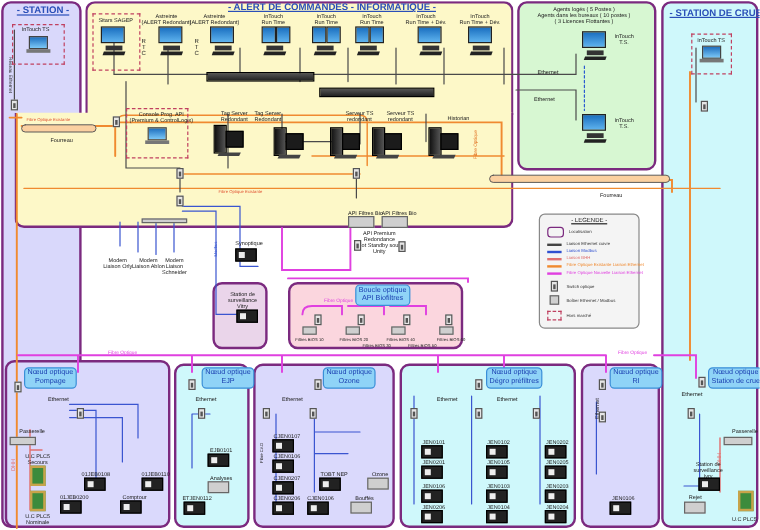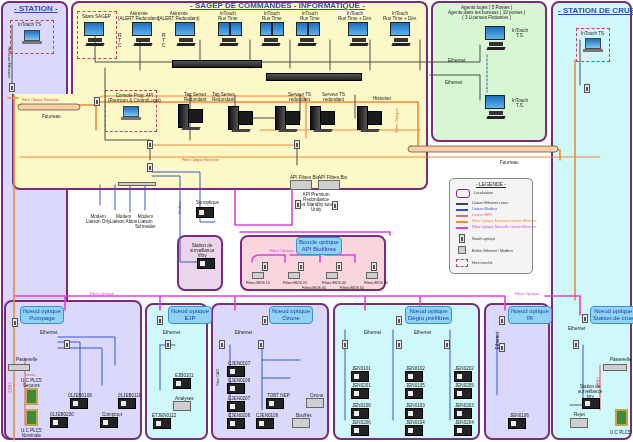--- a/index.html
+++ b/index.html
@@ -63,21 +63,21 @@
 
     <path d="M152 172 H200 V222 H215 M152 176 H180 V262 H200 M100 185 V205 M115 185 V210 M130 185 V212 M145 185 V210 M58 337 H115 V365 M58 342 H80 V400 M58 348 H102 V385 M160 345 V390 M160 345 H175 M230 345 V420 M262 345 V410 M262 360 H300 M262 378 H290 M345 330 V420 M393 330 V420 M450 330 V420 M497 335 V395 M583 345 V405 H570" stroke="#3a55d0" stroke-width="1"></path>
 
     <path d="M235 190 V225 H292 V190 M240 232 H390 V235 M252 262 Q252 255 260 255 H285 V262 M290 255 H320 V262 M325 255 H355 V262 M15 296 H505 M65 296 V310 M160 296 V310 M235 296 V310 M365 296 V310 M420 296 V310 M505 296 V310 M545 296 H580 V315" stroke="#e040e0" stroke-width="1.6"></path>
 
     <path d="M25 358 V425 M25 375 H35 M25 425 H35 M600 365 V410" stroke="#e07070" stroke-width="1.2"></path>
   </g>
 </svg>
 
 <div class="ztitle" style="left:14px;top:4px;">- STATION -</div>
-<div class="ztitle" style="left:190px;top:1px;">- SAGEP DE COMMANDES - INFORMATIQUE -</div>
+<div class="ztitle" style="left:190px;top:1px;">- ALERT DE COMMANDES - INFORMATIQUE -</div>
 <div class="lbl" style="left:448px;top:5px;white-space:pre;">Agents logés ( 5 Postes )
 Agents dans les bureaux ( 10 postes )
 ( 3 Licences Flottantes )</div>
 <div class="ztitle" style="left:558px;top:6px;">- STATION DE CRUE -</div>
 
 <div class="dash" style="left:10px;top:20px;width:44px;height:34px;"></div>
 <div class="lbl" style="left:18px;top:22px;">InTouch TS</div>
 <div class="laptop" style="left:22px;top:30px;">
     <div class="scr"></div>
     <div class="base"></div>

